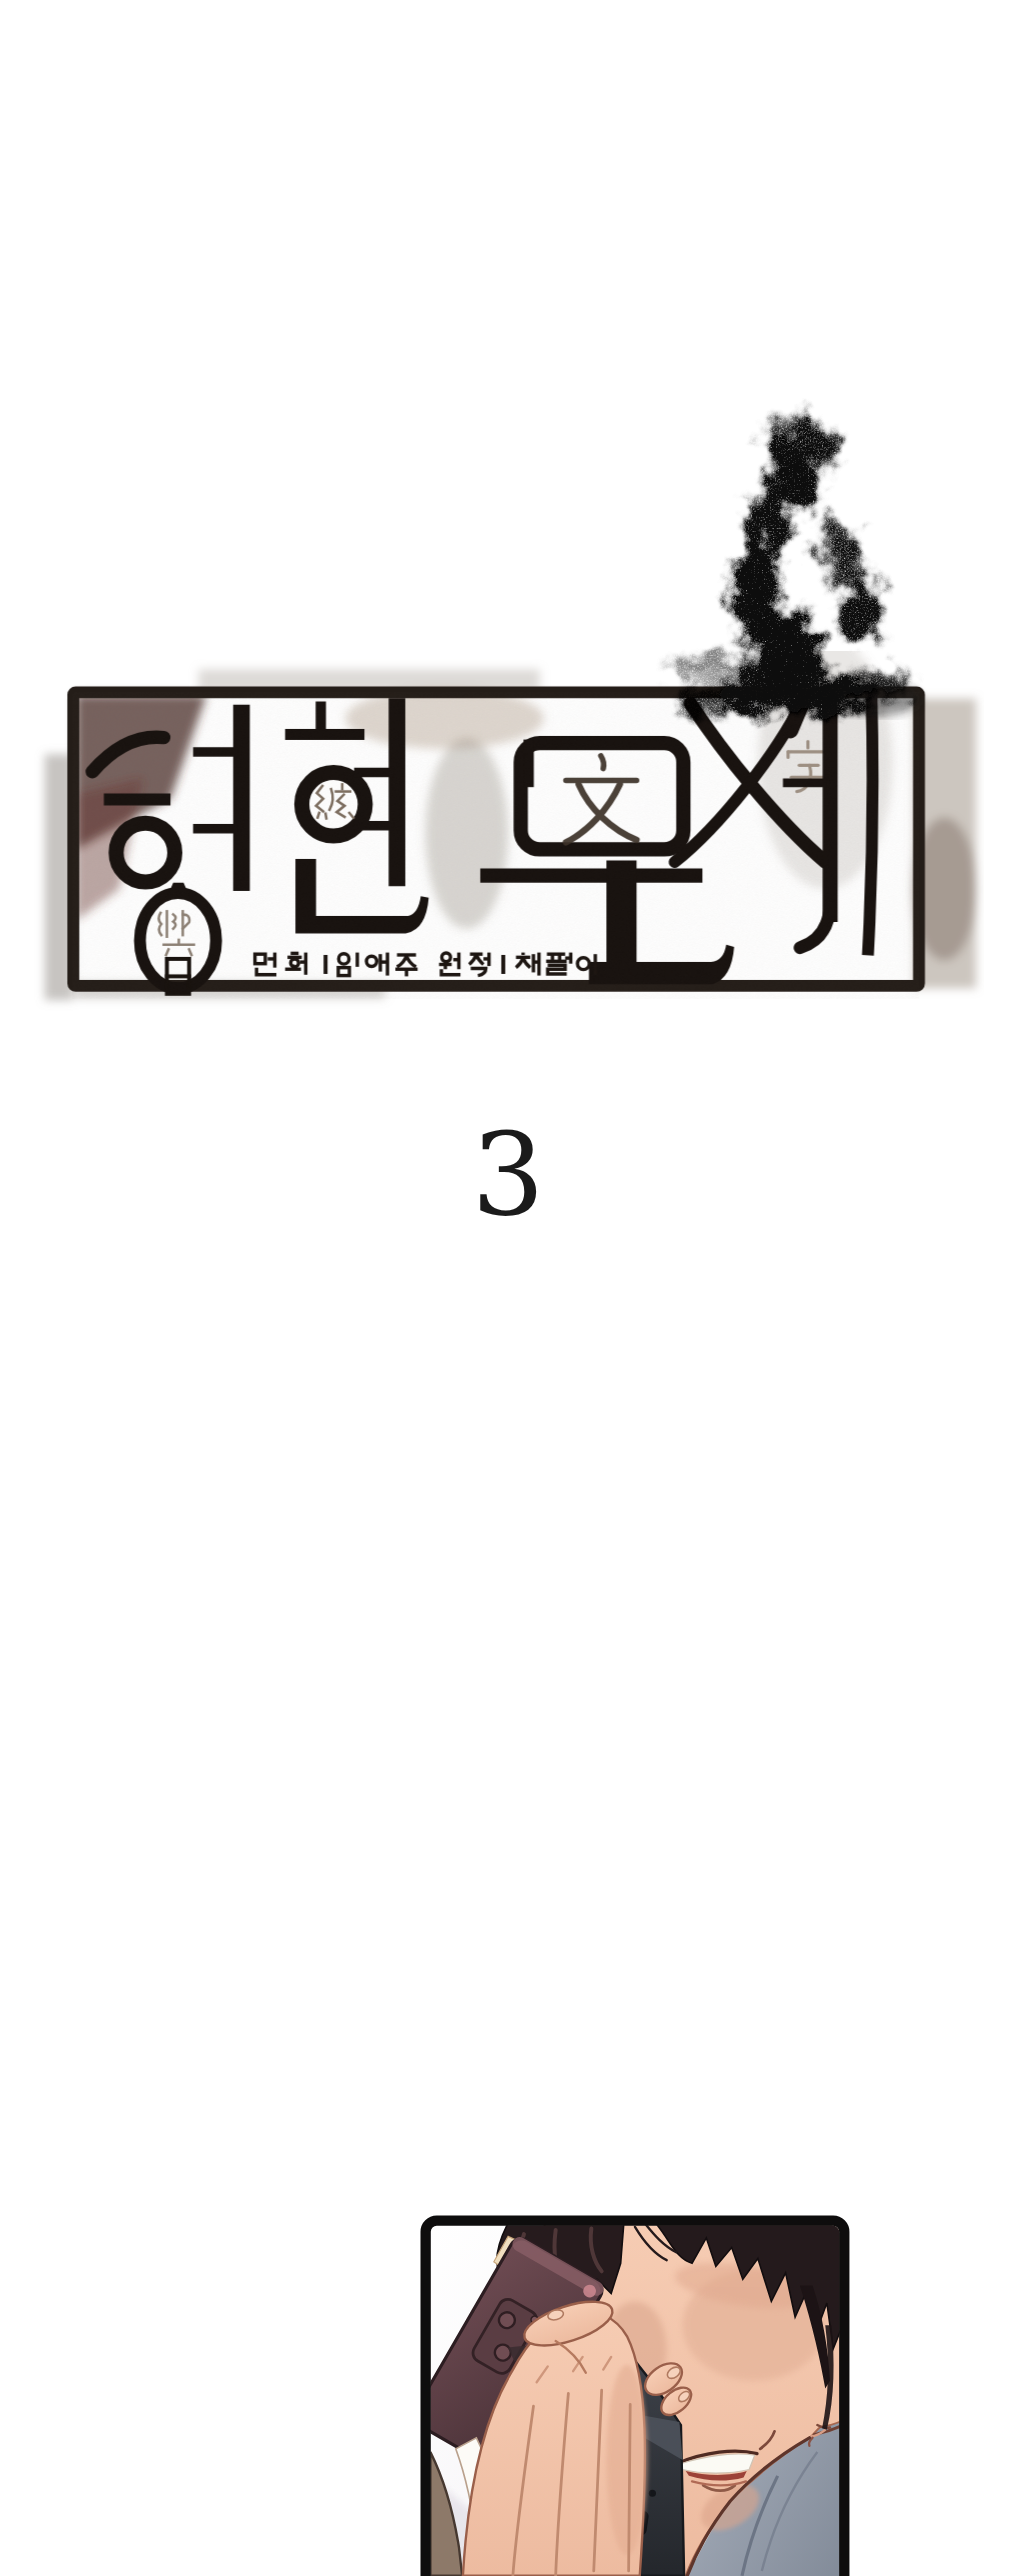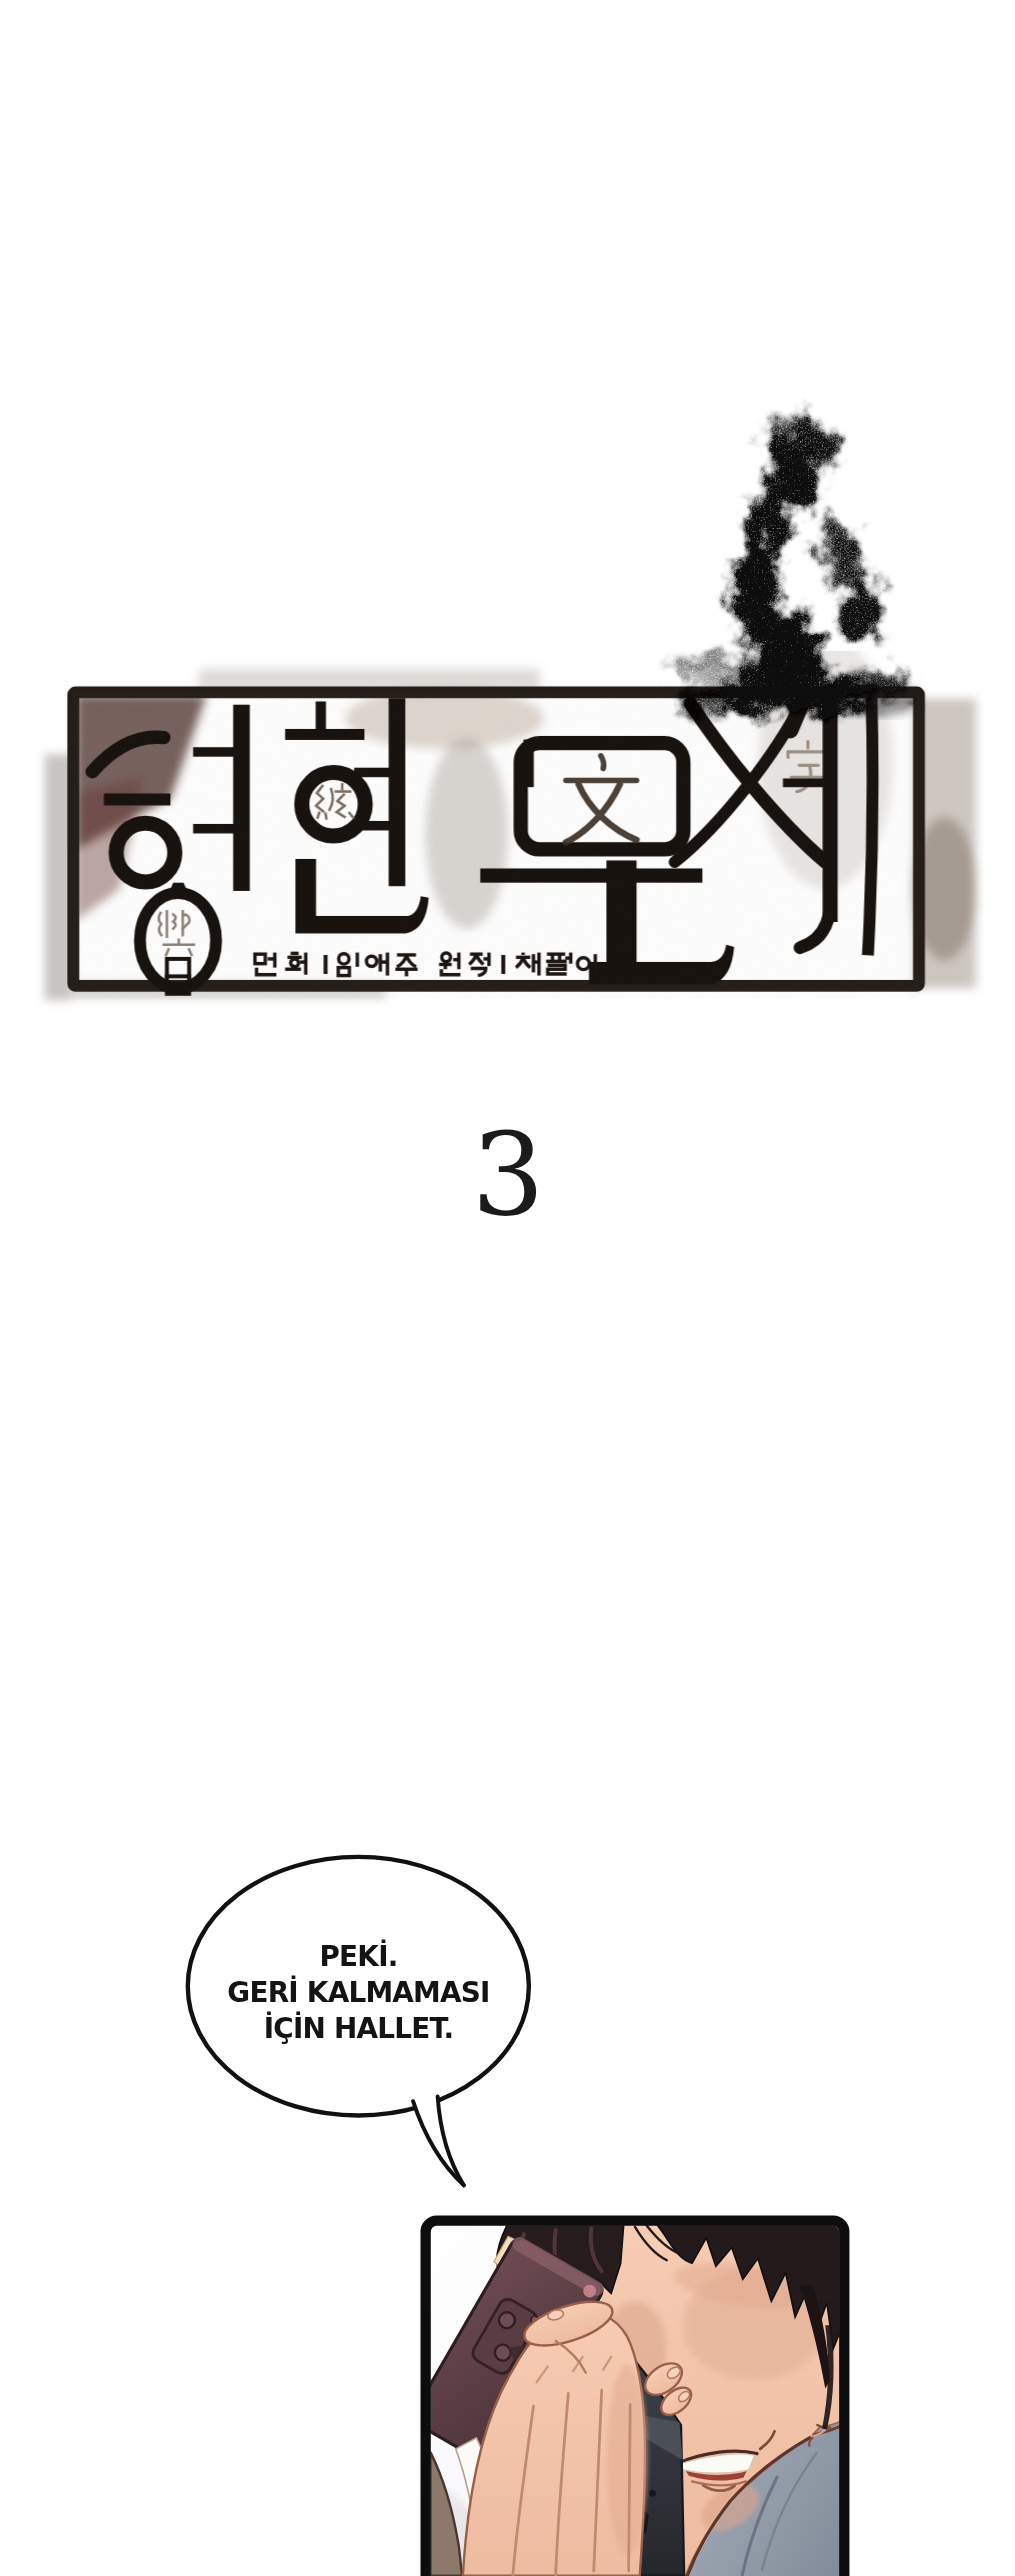--- a/index.html
+++ b/index.html
@@ -248,33 +248,20 @@
       <ellipse cx="1085" cy="770" rx="26" ry="40" opacity="0.7" transform="rotate(10 1085 770)"></ellipse>
       <ellipse cx="1000" cy="872" rx="95" ry="28" opacity="0.8"></ellipse>
       <ellipse cx="900" cy="880" rx="45" ry="18" opacity="0.5"></ellipse>
       <ellipse cx="900" cy="840" rx="60" ry="14" opacity="0.3"></ellipse>
       <ellipse cx="1110" cy="865" rx="40" ry="20" opacity="0.55"></ellipse>
     </g>
   </svg>
 
   <div class="abs chapter">3</div>
 
-  <div class="abs bubble">
-    <svg width="365" height="349" viewBox="225 2330 460 440">
-      <ellipse cx="451" cy="2503" rx="215" ry="163" fill="#ffffff" stroke="#111111" stroke-width="5.5"></ellipse>
-      <path d="M518,2636 C536,2693 558,2728 588,2758 C566,2722 554,2686 550,2634 Z" fill="#ffffff"></path>
-      <path d="M520,2648 C537,2700 559,2731 584,2754" fill="none" stroke="#111111" stroke-width="5" stroke-linecap="round"></path>
-      <path d="M584,2754 C564,2722 554,2686 551,2642" fill="none" stroke="#111111" stroke-width="5" stroke-linecap="round"></path>
-    </svg>
-    <div class="bubble-text">
-      <div>PEKİ.</div>
-      <div>GERİ KALMAMASI</div>
-      <div>İÇİN HALLET.</div>
-    </div>
-  </div>
 
   <svg class="abs" style="left:409px;top:2206px;" width="444" height="370" viewBox="515 2780 560 466">
     <defs>
       <clipPath id="panelClip">
           <rect x="542" y="2804" width="516" height="600" rx="10"></rect>
         </clipPath>
       <linearGradient id="bgGrad" x1="0" y1="0" x2="1" y2="1">
         <stop offset="0" stop-color="#ffffff"></stop>
           <stop offset="1" stop-color="#edeaef"></stop>
       </linearGradient>

